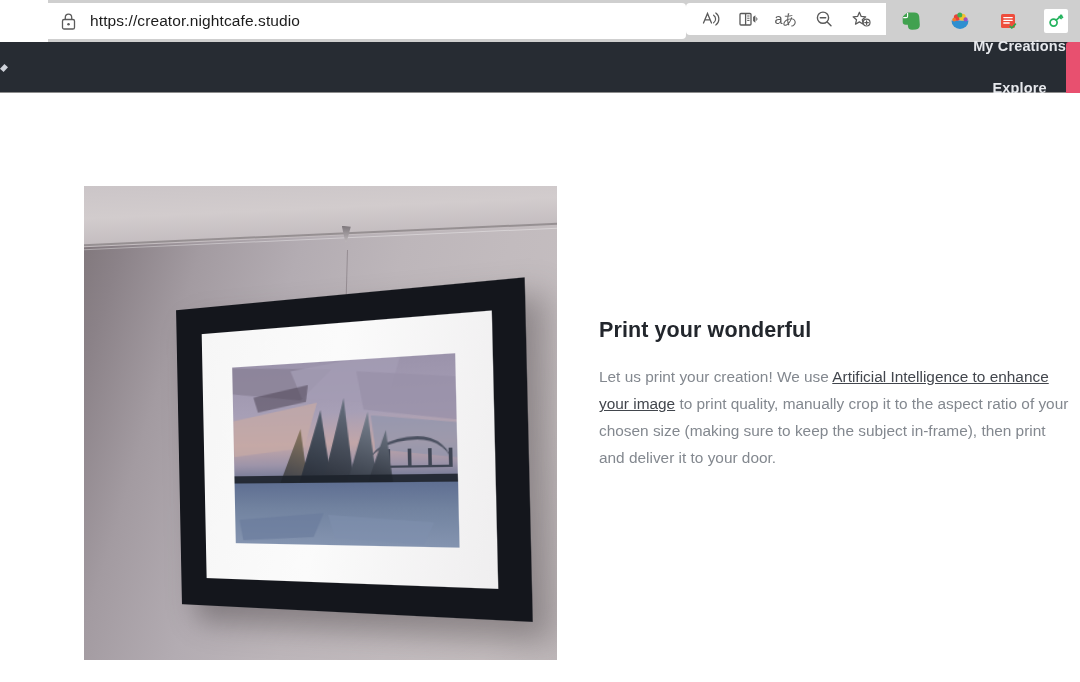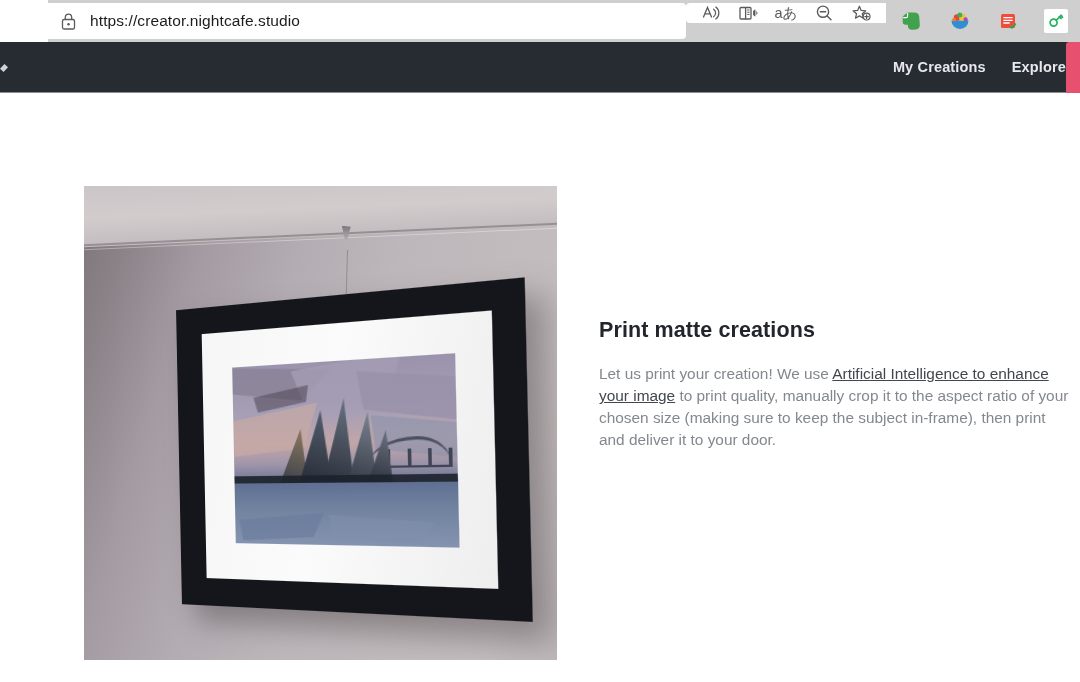--- a/index.html
+++ b/index.html
@@ -25,21 +25,21 @@
     padding-left:10px;
   }
   .lock-icon{ width:20px; height:20px; flex:none; margin-right:12px;
               display:flex; align-items:center; justify-content:center;}
   .url-text{
     font-size:15.5px; color:#1c1c1c; letter-spacing:.1px;
     white-space:nowrap;
   }
   .chrome-actions{
     position:absolute; left:638px; top:3px;
-    width:200px; height:20px;
+    width:200px; height:32px;
     background:#ffffff; border-radius:4px 0 0 4px;
     display:flex; align-items:center; justify-content:space-around;
     padding:0 6px;
   }
   .chrome-actions .cicon{ width:24px;height:24px;display:flex;align-items:center;justify-content:center;}
   .ext-icons{
     position:absolute; left:840px; top:0;
     width:240px; height:42px;
     display:flex; align-items:center; justify-content:space-around;
   }
@@ -52,21 +52,21 @@
     background:#272c33;
     border-bottom:1px solid #8d8d8d;
     display:flex; align-items:center; justify-content:flex-end;
   }
   .brand-sliver{
     position:absolute; left:0; top:22px;
     width:8px; height:8px;
     background:#cfd3da;
     clip-path:polygon(0 60%,55% 0,100% 40%,45% 100%);
   }
-  .nav-links{ display:flex; align-items:center; gap:26px; margin-right:14px; }
+  .nav-links{ display:flex; align-items:center; gap:26px; margin-right:14px;flex-direction:column; }
   .nav-link{
     color:#e6e8ec; font-size:14.5px; font-weight:600;
     text-decoration:none; letter-spacing:.15px; white-space:nowrap;
     cursor:pointer;
   }
   .nav-cta{
     position:absolute; right:0; top:0;
     width:14px; height:56px;
     background:#e8506f;
     border-radius:3px 0 0 3px;
@@ -208,21 +208,21 @@
 
   
   .text-col{
     position:absolute; left:599px; top:225px; width:470px;
   }
   .heading{
     font-size:21.5px; font-weight:700; color:#22262c;
     letter-spacing:.1px; margin-bottom:20px;
   }
   .para{
-    font-size:15.4px; line-height:22px; color:#83888f;
+    font-size:15.4px; line-height:27px; color:#83888f;
     margin-bottom:17px;
   }
   .inline-link{
     color:#42464d; text-decoration:underline; font-weight:400; cursor:pointer;
   }
 </style>
 </head>
 <body>
 
 <div class="browser-bar">
@@ -361,18 +361,18 @@
               <span class="w1"></span>
               <span class="w2"></span>
             </div>
           </div>
         </div>
       </div>
     </div>
   </div>
 
   <div class="text-col">
-    <h2 class="heading">Print matte creations</h2>
+    <h2 class="heading">Print your wonderful</h2>
 
     <p class="para"><span>Let us print your creation! We use </span><a class="inline-link">Artificial Intelligence to enhance your image</a><span> to print quality, manually crop it to the aspect ratio of your chosen size (making sure to keep the subject in-frame), then print and deliver it to your door.</span></p>
 
   </div>
 </div>
 
 </body></html>

